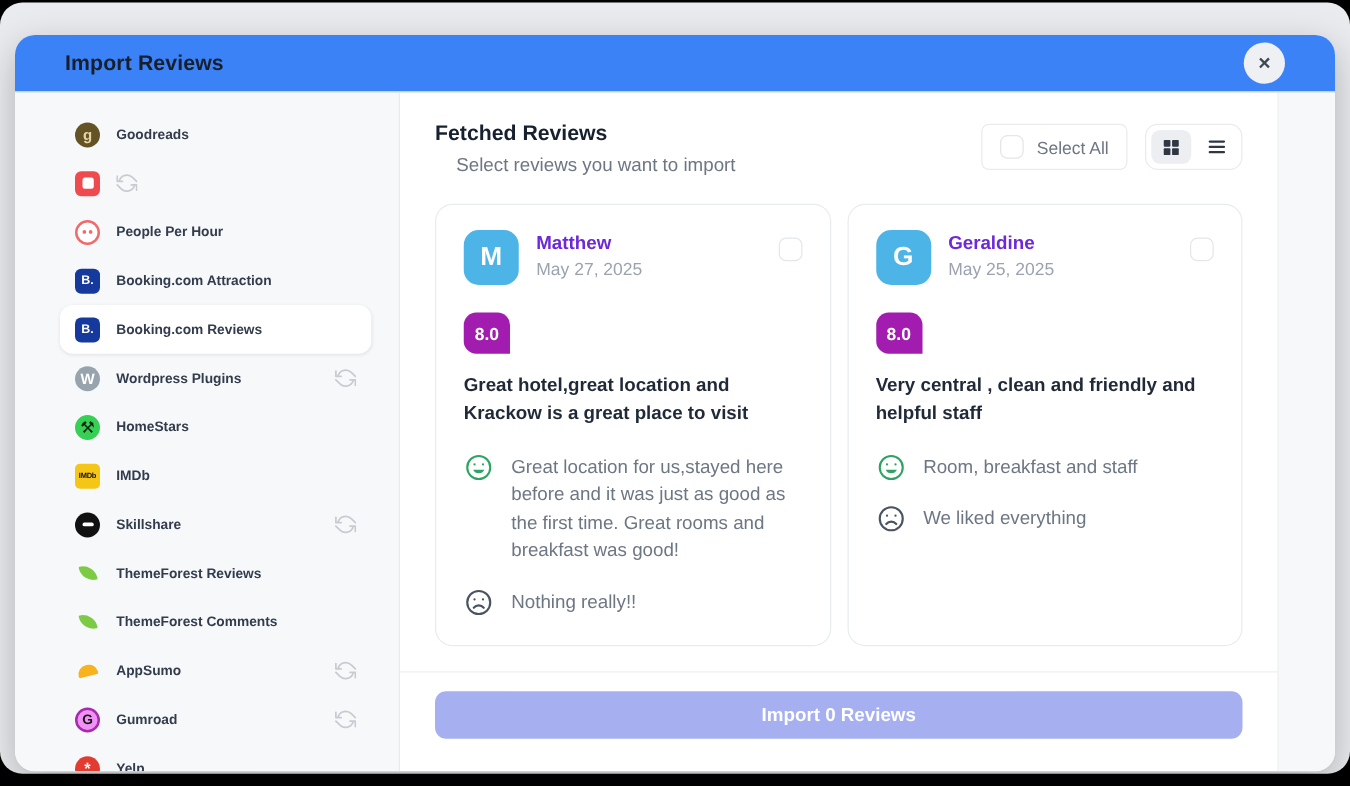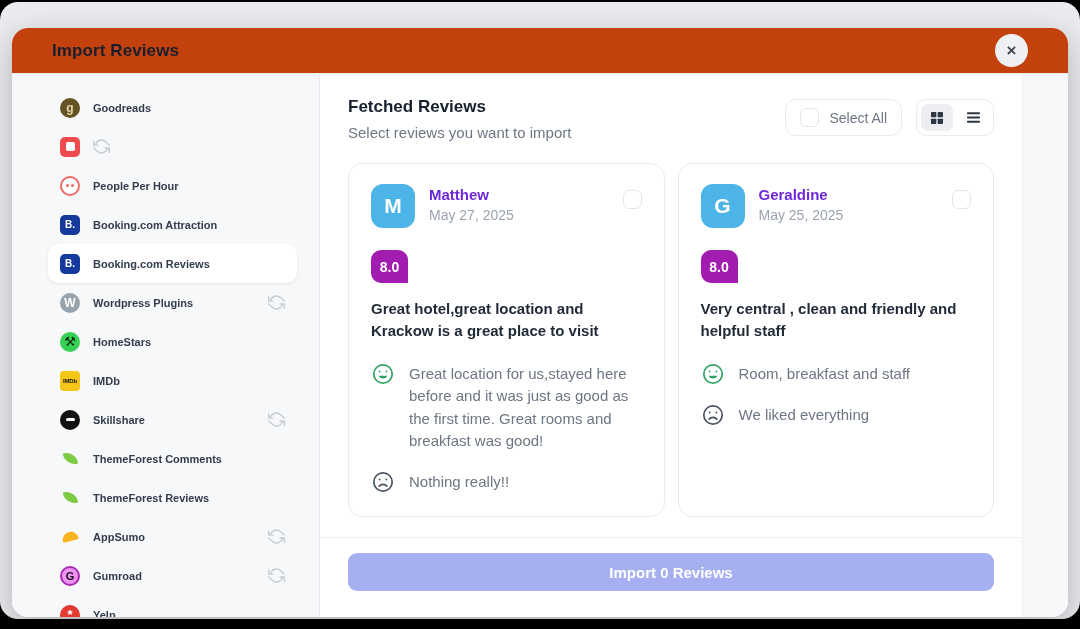--- a/index.html
+++ b/index.html
@@ -6,21 +6,21 @@
   html,body { width:1080px; height:629px; background:#000; overflow:hidden;
     font-family:"Liberation Sans","DejaVu Sans",sans-serif; }
   .screen { position:absolute; left:0; top:2px; right:0; bottom:10px;
     background:#e9ebee; border-radius:18px; }
   .modal { position:absolute; left:12px; right:12px; top:26px; bottom:2px;
     background:#fff; border-radius:16px; overflow:hidden;
     box-shadow:0 10px 30px rgba(0,0,0,.25); display:flex; flex-direction:column; }
 
   
   .modal-header { height:46px; flex:0 0 46px; display:flex; align-items:center;
-    justify-content:space-between; padding:0 40px; border-bottom:1px solid #eef0f2; background:#c2410c; }
+    justify-content:space-between; padding:0 40px; border-bottom:1px solid #eef0f2; background:#3b82f6; }
   .modal-title { font-size:17px; font-weight:700; color:#171f2e; letter-spacing:.1px; }
   .close-btn { width:33px; height:33px; border-radius:50%; background:#eef0f3;
     display:flex; align-items:center; justify-content:center; cursor:pointer;
     color:#3f4753; font-size:17px; font-weight:700; }
 
   
   .modal-body { flex:1; display:flex; min-height:0; }
 
   
   .sidebar { width:308px; flex:0 0 308px; background:#f7f8f9; border-right:1px solid #e8eaed;
@@ -51,24 +51,24 @@
   .ic-leaf .leaf { width:13px; height:13px; background:#7dcb45; border-radius:1px 100% 1px 100%; transform:rotate(-12deg); }
   .ic-appsumo .taco { width:16px; height:9px; background:#f7b21e; border-radius:16px 16px 3px 3px; transform:rotate(-14deg); }
   .ic-gumroad { border-radius:50%; background:#f092f5; border:2px solid #a82baf; color:#111; font-size:11px; }
   .ic-yelp { border-radius:50%; background:#e23c32; color:#fff; font-size:13px; }
 
   
   .main { flex:1; background:#fff; display:flex; flex-direction:column; min-width:0; }
   .main-scroll { flex:1; padding:23px 28px 0; }
   .main-head { display:flex; align-items:flex-start; justify-content:space-between; }
   .main-heading { font-size:17px; font-weight:700; color:#16202e; }
-  .main-sub { font-size:15px; color:#6d7683; margin-top:7px; }
+  .main-sub { font-size:15px; color:#6d7683; margin-top:7px;margin-left:17px; }
   .head-controls { display:flex; align-items:center; gap:14px; margin-top:2px; }
   .select-all { display:flex; align-items:center; gap:10px; border:1px solid #e9ebef;
-    border-radius:11px; padding:8px 14px; background:#fff; cursor:pointer; }
+    border-radius:6px; padding:8px 14px; background:#fff; cursor:pointer; }
   .checkbox { width:19px; height:19px; border:1.5px solid #e3e6ea; border-radius:6px; background:#fff; }
   .select-all-label { font-size:14px; color:#6d7683; }
   .view-toggle { display:flex; align-items:center; gap:4px; border:1px solid #e9ebef;
     border-radius:10px; padding:4px; background:#fff; }
   .vt-btn { width:32px; height:27px; border-radius:7px; display:flex; align-items:center; justify-content:center; cursor:pointer; }
   .vt-btn.active { background:#eceef2; }
   .vt-btn svg { display:block; }
 
   
   .cards { display:grid; grid-template-columns:1fr 1fr; gap:13px; margin-top:22px; }
@@ -175,27 +175,27 @@
                 <path d="M1 4v6h6"></path>
                 <path d="M23 20v-6h-6"></path>
                 <path d="M3.5 9a9 9 0 0 1 14.9-3.4L23 10M1 14l4.6 4.4A9 9 0 0 0 20.5 15"></path>
               </svg>
             </span>
         </div>
         <div class="src-item">
           <span class="src-ic ic-leaf">
               <span class="leaf"></span>
             </span>
-          <span class="src-label">ThemeForest Comments</span>
+          <span class="src-label">ThemeForest Reviews</span>
         </div>
         <div class="src-item">
           <span class="src-ic ic-leaf">
               <span class="leaf"></span>
             </span>
-          <span class="src-label">ThemeForest Reviews</span>
+          <span class="src-label">ThemeForest Comments</span>
         </div>
         <div class="src-item">
           <span class="src-ic ic-appsumo">
               <span class="taco"></span>
             </span>
           <span class="src-label">AppSumo</span>
           <span class="sync">
               <svg viewBox="0 0 24 24" fill="none" stroke="currentColor" stroke-width="2" stroke-linecap="round" stroke-linejoin="round">
                 <path d="M1 4v6h6"></path>
                 <path d="M23 20v-6h-6"></path>

